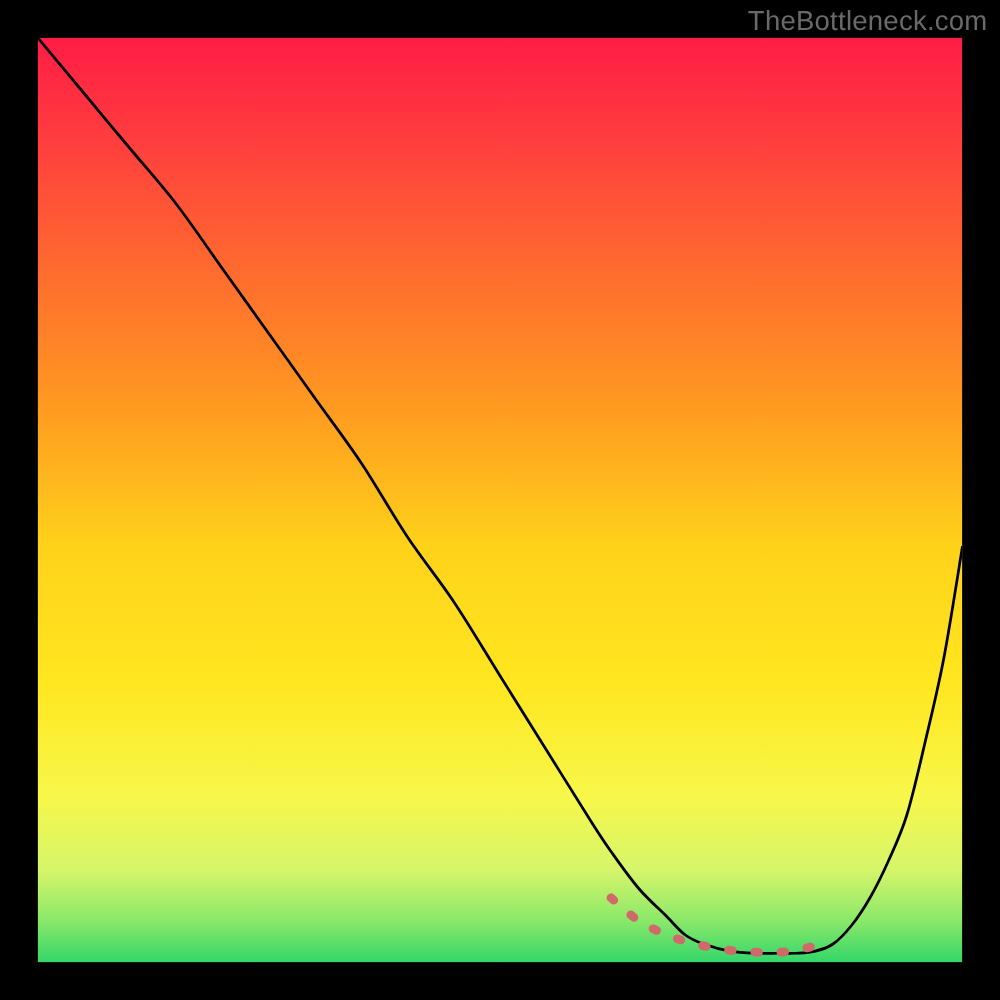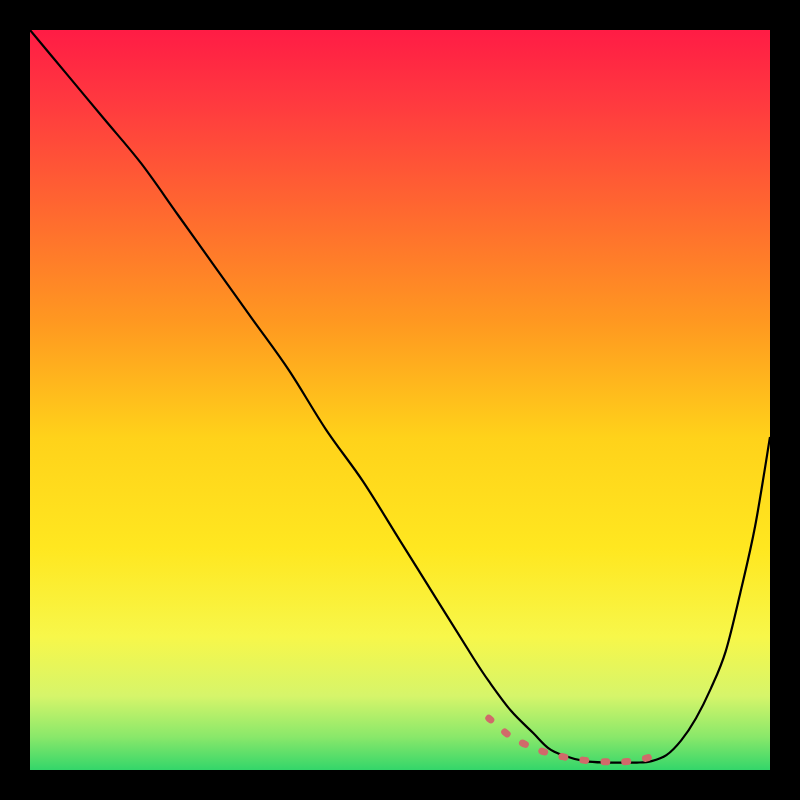--- a/index.html
+++ b/index.html
@@ -34,20 +34,21 @@
     overflow: hidden;
   }
   svg {
     display: block;
   }
 </style>
 </head>
 <body>
 
 <div class="stage">
+  <div class="watermark">TheBottleneck.com</div>
   <div class="plot">
     <svg id="chart-svg" viewBox="0 0 740 740" width="740" height="740" preserveAspectRatio="none">
       <defs>
         <linearGradient id="bg-grad" x1="0" y1="0" x2="0" y2="1">
             <stop offset="0.00%" stop-color="#ff1c45"></stop>
             <stop offset="10.00%" stop-color="#ff3a3f"></stop>
             <stop offset="25.00%" stop-color="#ff6a2f"></stop>
             <stop offset="40.00%" stop-color="#ff9a20"></stop>
             <stop offset="55.00%" stop-color="#ffd21a"></stop>
             <stop offset="70.00%" stop-color="#ffe720"></stop>

